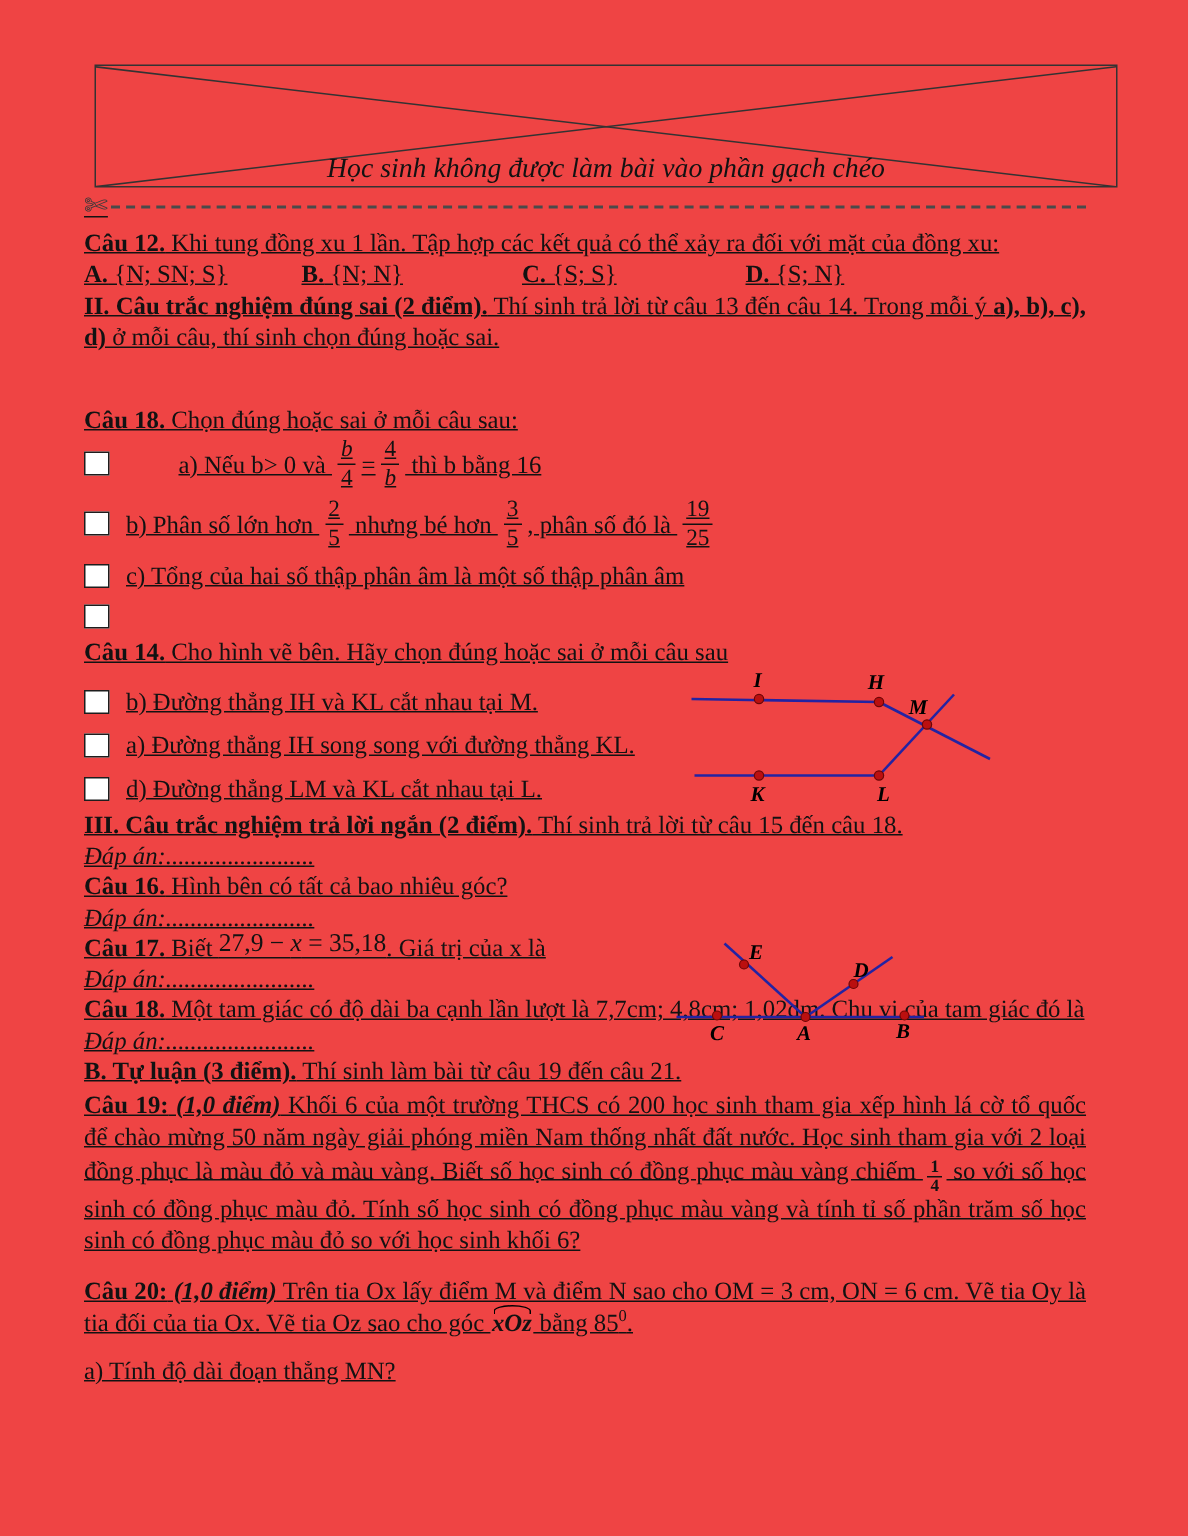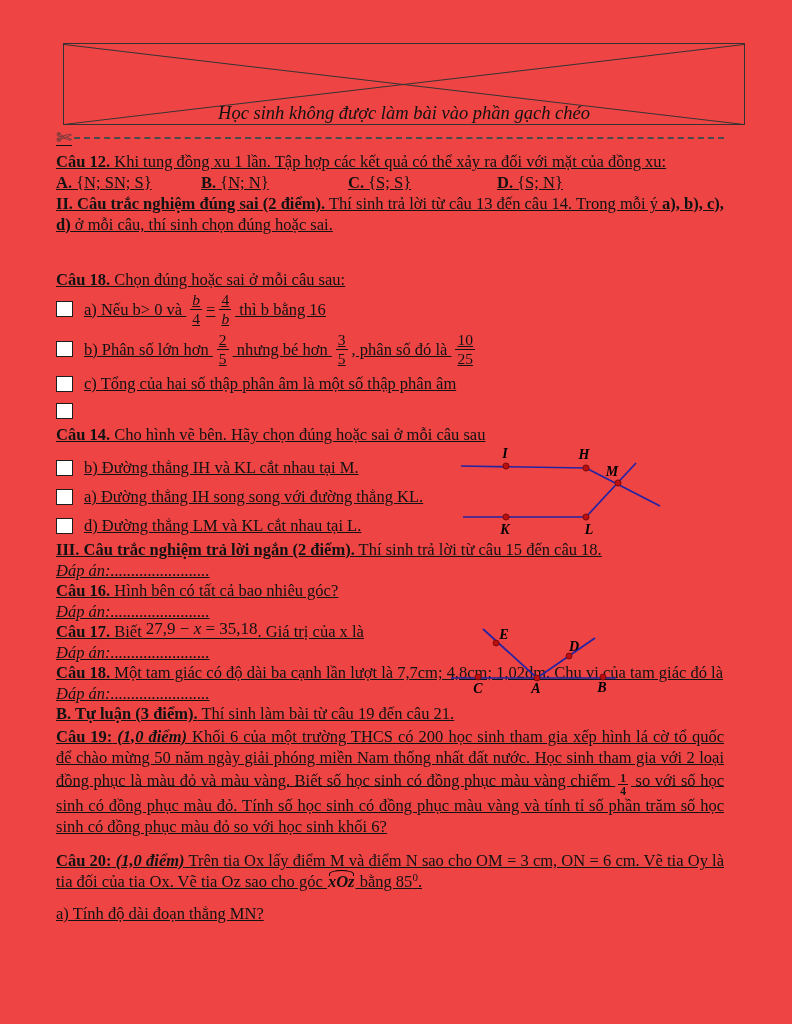--- a/index.html
+++ b/index.html
@@ -34,21 +34,21 @@
   .opt1{width:145px;}
   .opt2{width:147px;}
   .opt3{width:149px;}
 
   .mt34{margin-top:34px;}
 
   .row{display:flex;align-items:center;}
   .cb{width:17px;height:16px;border:1.6px solid #1d1d1d;box-sizing:border-box;
     margin-right:11px;flex:none;background:#fff;}
   .rowline{flex:1;display:flex;align-items:center;flex-wrap:nowrap;white-space:pre;}
-  .h38{min-height:38px;}
+  .h38{min-height:38px;gap:35px;}
   .h42{min-height:42px;}
   .h27{min-height:27px;}
   .h29{min-height:29px;}
   .q14rows{margin-top:8px;}
 
   .frac{display:inline-flex;flex-direction:column;align-items:center;
     vertical-align:middle;line-height:1.12;font-size:15.5px;margin:0 4px;}
   .frac span{padding:0 2px;display:block;text-align:center;}
   .frac .den{border-top:1.3px solid #111;}
   .frac.small{font-size:11.5px;font-weight:bold;line-height:1.1;margin:0 3px;position:relative;top:3px;}
@@ -101,21 +101,21 @@
 
   <p class="mt34"><span class="b">Câu 18.</span><span> Chọn đúng hoặc sai ở mỗi câu sau:</span></p>
 
   <div class="row h38">
     <span class="cb"></span>
     <span class="rowline"><span>a) Nếu b&gt; 0 và </span><span class="frac"><span class="num it">b</span><span class="den">4</span></span><span>=</span><span class="frac"><span class="num">4</span><span class="den it">b</span></span><span> thì b bằng 16</span></span>
   </div>
 
   <div class="row h42">
     <span class="cb"></span>
-    <span class="rowline"><span>b) Phân số lớn hơn </span><span class="frac"><span class="num">2</span><span class="den">5</span></span><span> nhưng bé hơn </span><span class="frac"><span class="num">3</span><span class="den">5</span></span><span>, phân số đó là </span><span class="frac"><span class="num">10</span><span class="den">25</span></span></span>
+    <span class="rowline"><span>b) Phân số lớn hơn </span><span class="frac"><span class="num">2</span><span class="den">5</span></span><span> nhưng bé hơn </span><span class="frac"><span class="num">3</span><span class="den">5</span></span><span>, phân số đó là </span><span class="frac"><span class="num">19</span><span class="den">25</span></span></span>
   </div>
 
   <div class="row h27">
     <span class="cb"></span>
     <span class="rowline">c) Tổng của hai số thập phân âm là một số thập phân âm</span>
   </div>
 
   <div class="row h27">
     <span class="cb"></span>
   </div>

